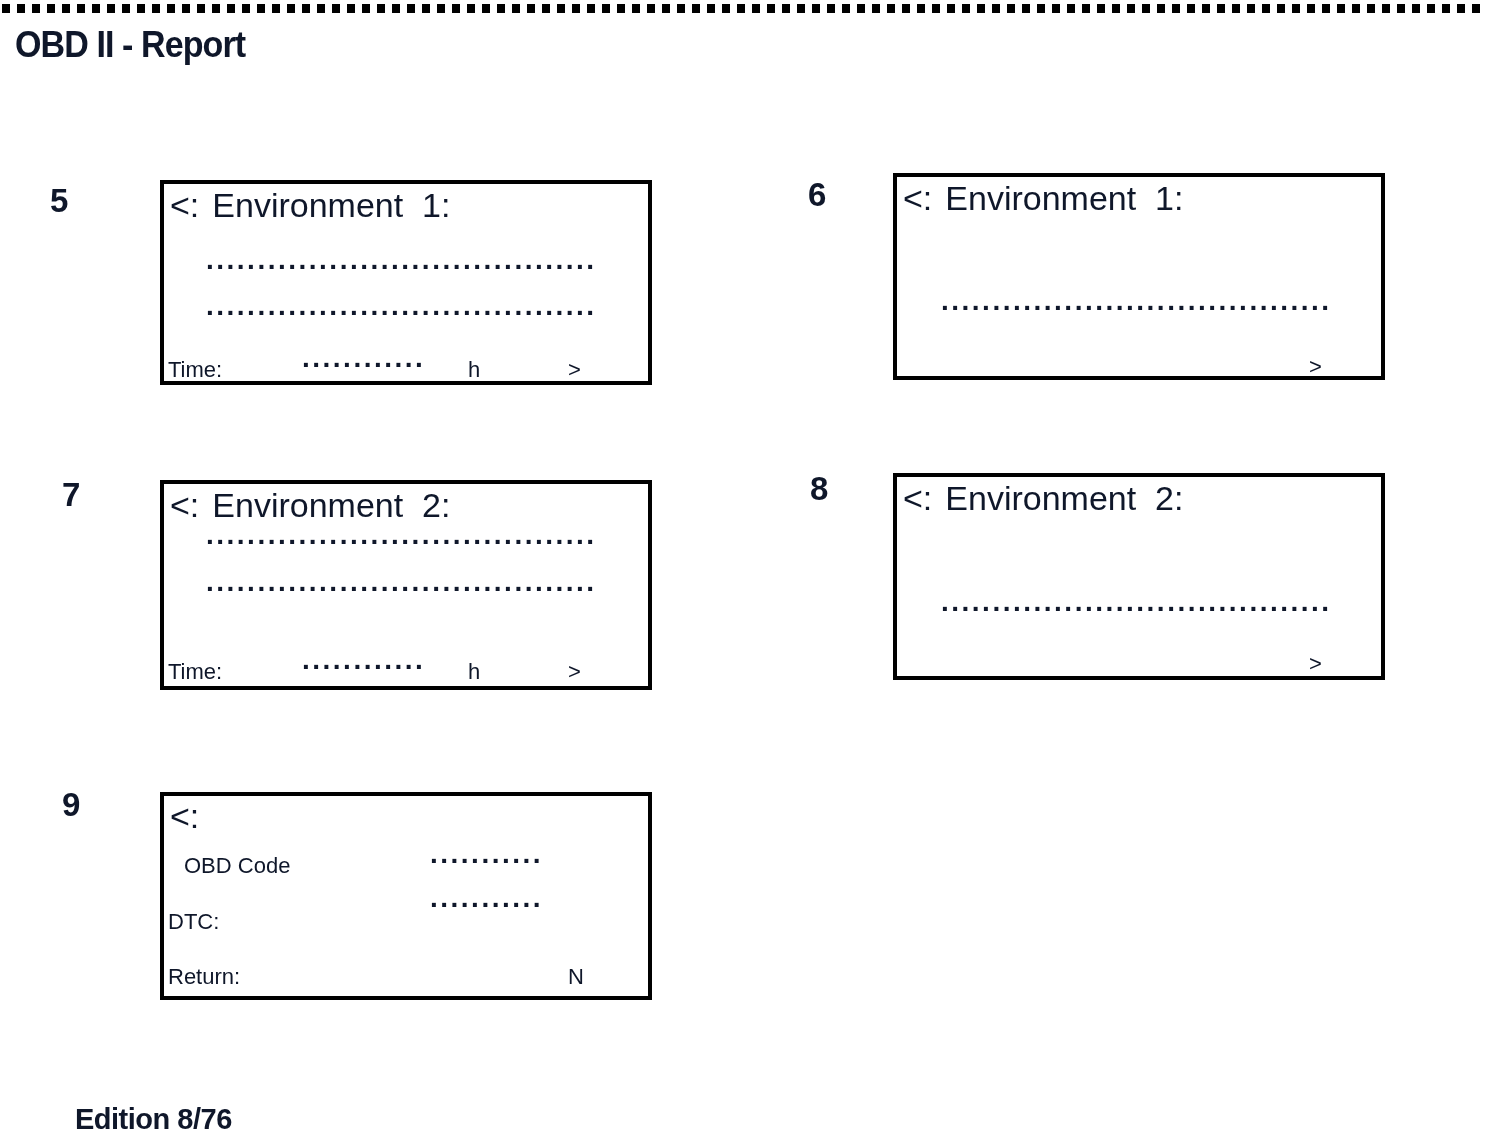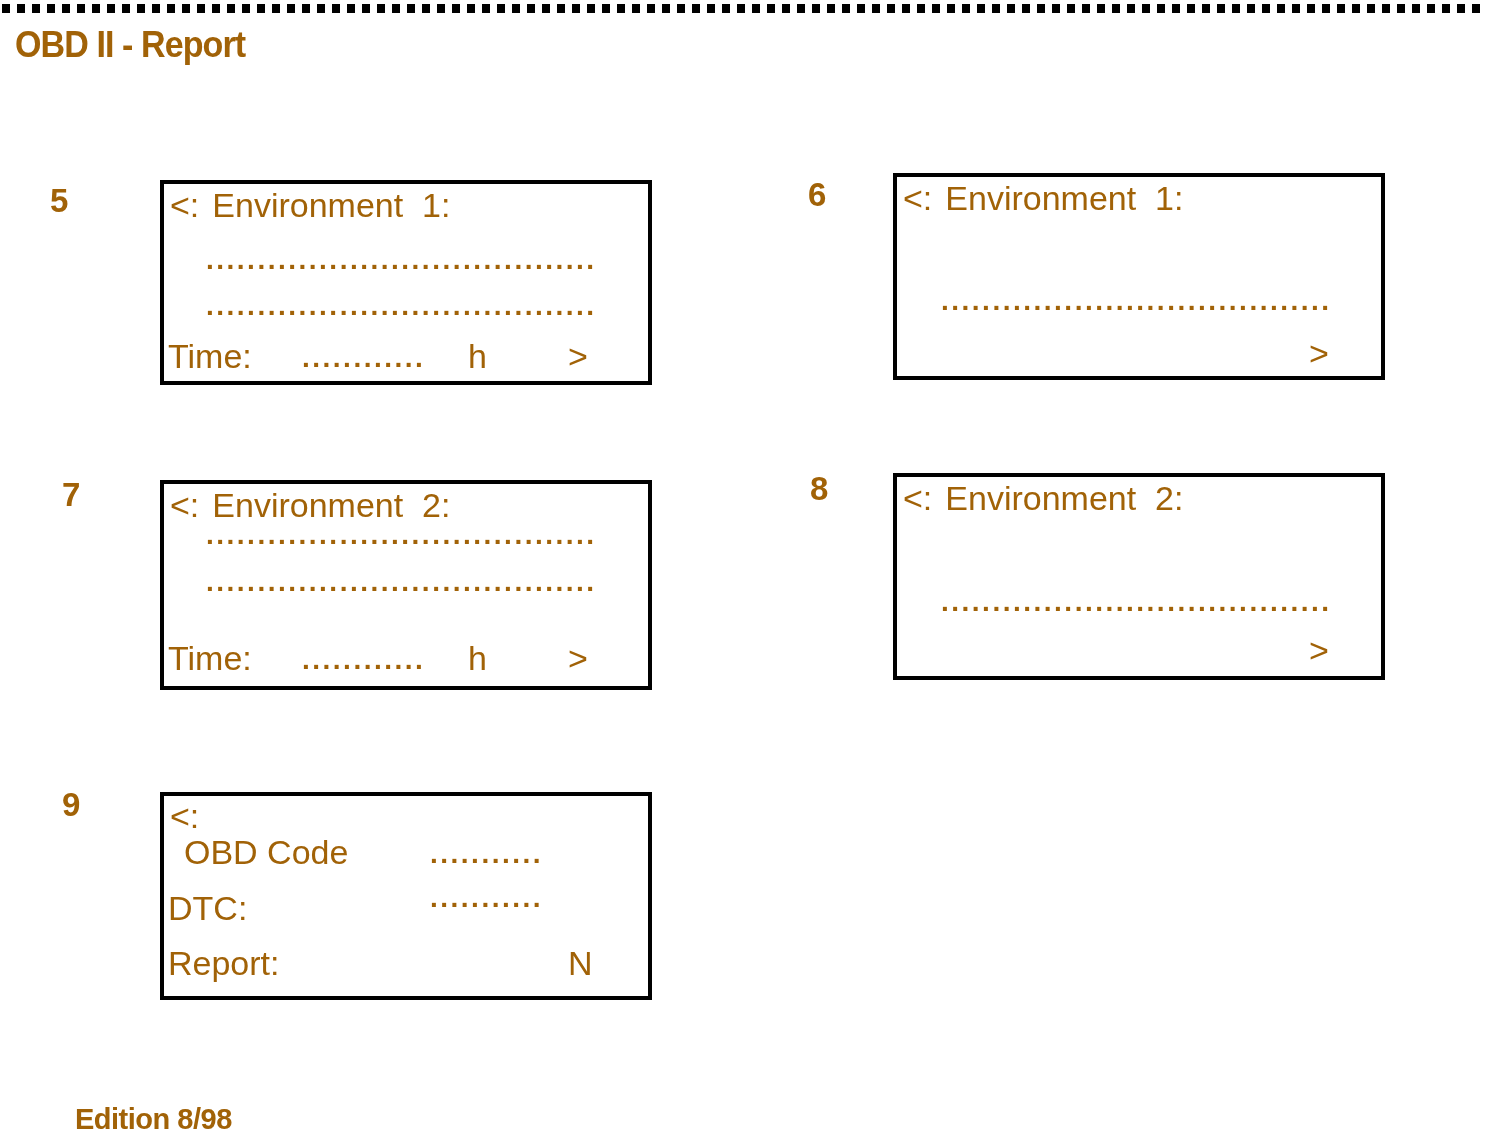--- a/index.html
+++ b/index.html
@@ -1,21 +1,21 @@
 <!DOCTYPE html>
 <html><head>
 <meta charset="utf-8">
 <style>
   html, body { margin: 0; padding: 0; background: #fff; }
   .page {
     position: relative;
     width: 1488px;
     height: 1144px;
     background: #fff;
-    color: #a16207;
+    color: #0f172a;
     font-family: "Liberation Sans", sans-serif;
     overflow: hidden;
   }
   .top-rule {
     position: absolute;
     left: 2px; top: 4px;
     width: 1482px; height: 9px;
     background: repeating-linear-gradient(to right, #000 0 8px, transparent 8px 15px);
   }
   .title {
@@ -44,23 +44,24 @@
   .screen .hdr {
     position: absolute;
     left: 6px; top: 3px;
     font-size: 34px;
     white-space: pre;
     line-height: 1.1;
   }
   .screen .hdr .prompt { margin-right: 13px; }
   .txt {
     position: absolute;
-    font-size: 34px;
+    font-size: 22px;
     line-height: 1.1;
     white-space: pre;
+    margin-top: 20px;
   }
   .dots {
     position: absolute;
     font-size: 28px;
     font-weight: bold;
     letter-spacing: 2.5px;
     line-height: 1;
     white-space: pre;
   }
   .footer {
@@ -117,19 +118,19 @@
     <span class="txt" style="left:412px; top:155px;">&gt;</span>
   </div>
 
   <div class="fig-num" style="left:62px; top:786px;">9</div>
   <div class="screen" style="left:160px; top:792px; width:492px; height:208px;">
     <div class="hdr" style="top:2px;"><span class="prompt">&lt;:</span></div>
     <span class="txt" style="left:20px; top:38px;">OBD Code</span>
     <span class="dots" style="left:266px; top:44px;">...........</span>
     <span class="txt" style="left:4px; top:94px;">DTC:</span>
     <span class="dots" style="left:266px; top:88px;">...........</span>
-    <span class="txt" style="left:4px; top:149px;">Report:</span>
+    <span class="txt" style="left:4px; top:149px;">Return:</span>
     <span class="txt" style="left:404px; top:149px;">N</span>
   </div>
 
-  <div class="footer">Edition 8/98</div>
+  <div class="footer">Edition 8/76</div>
 
 </div>
 
 </body></html>

